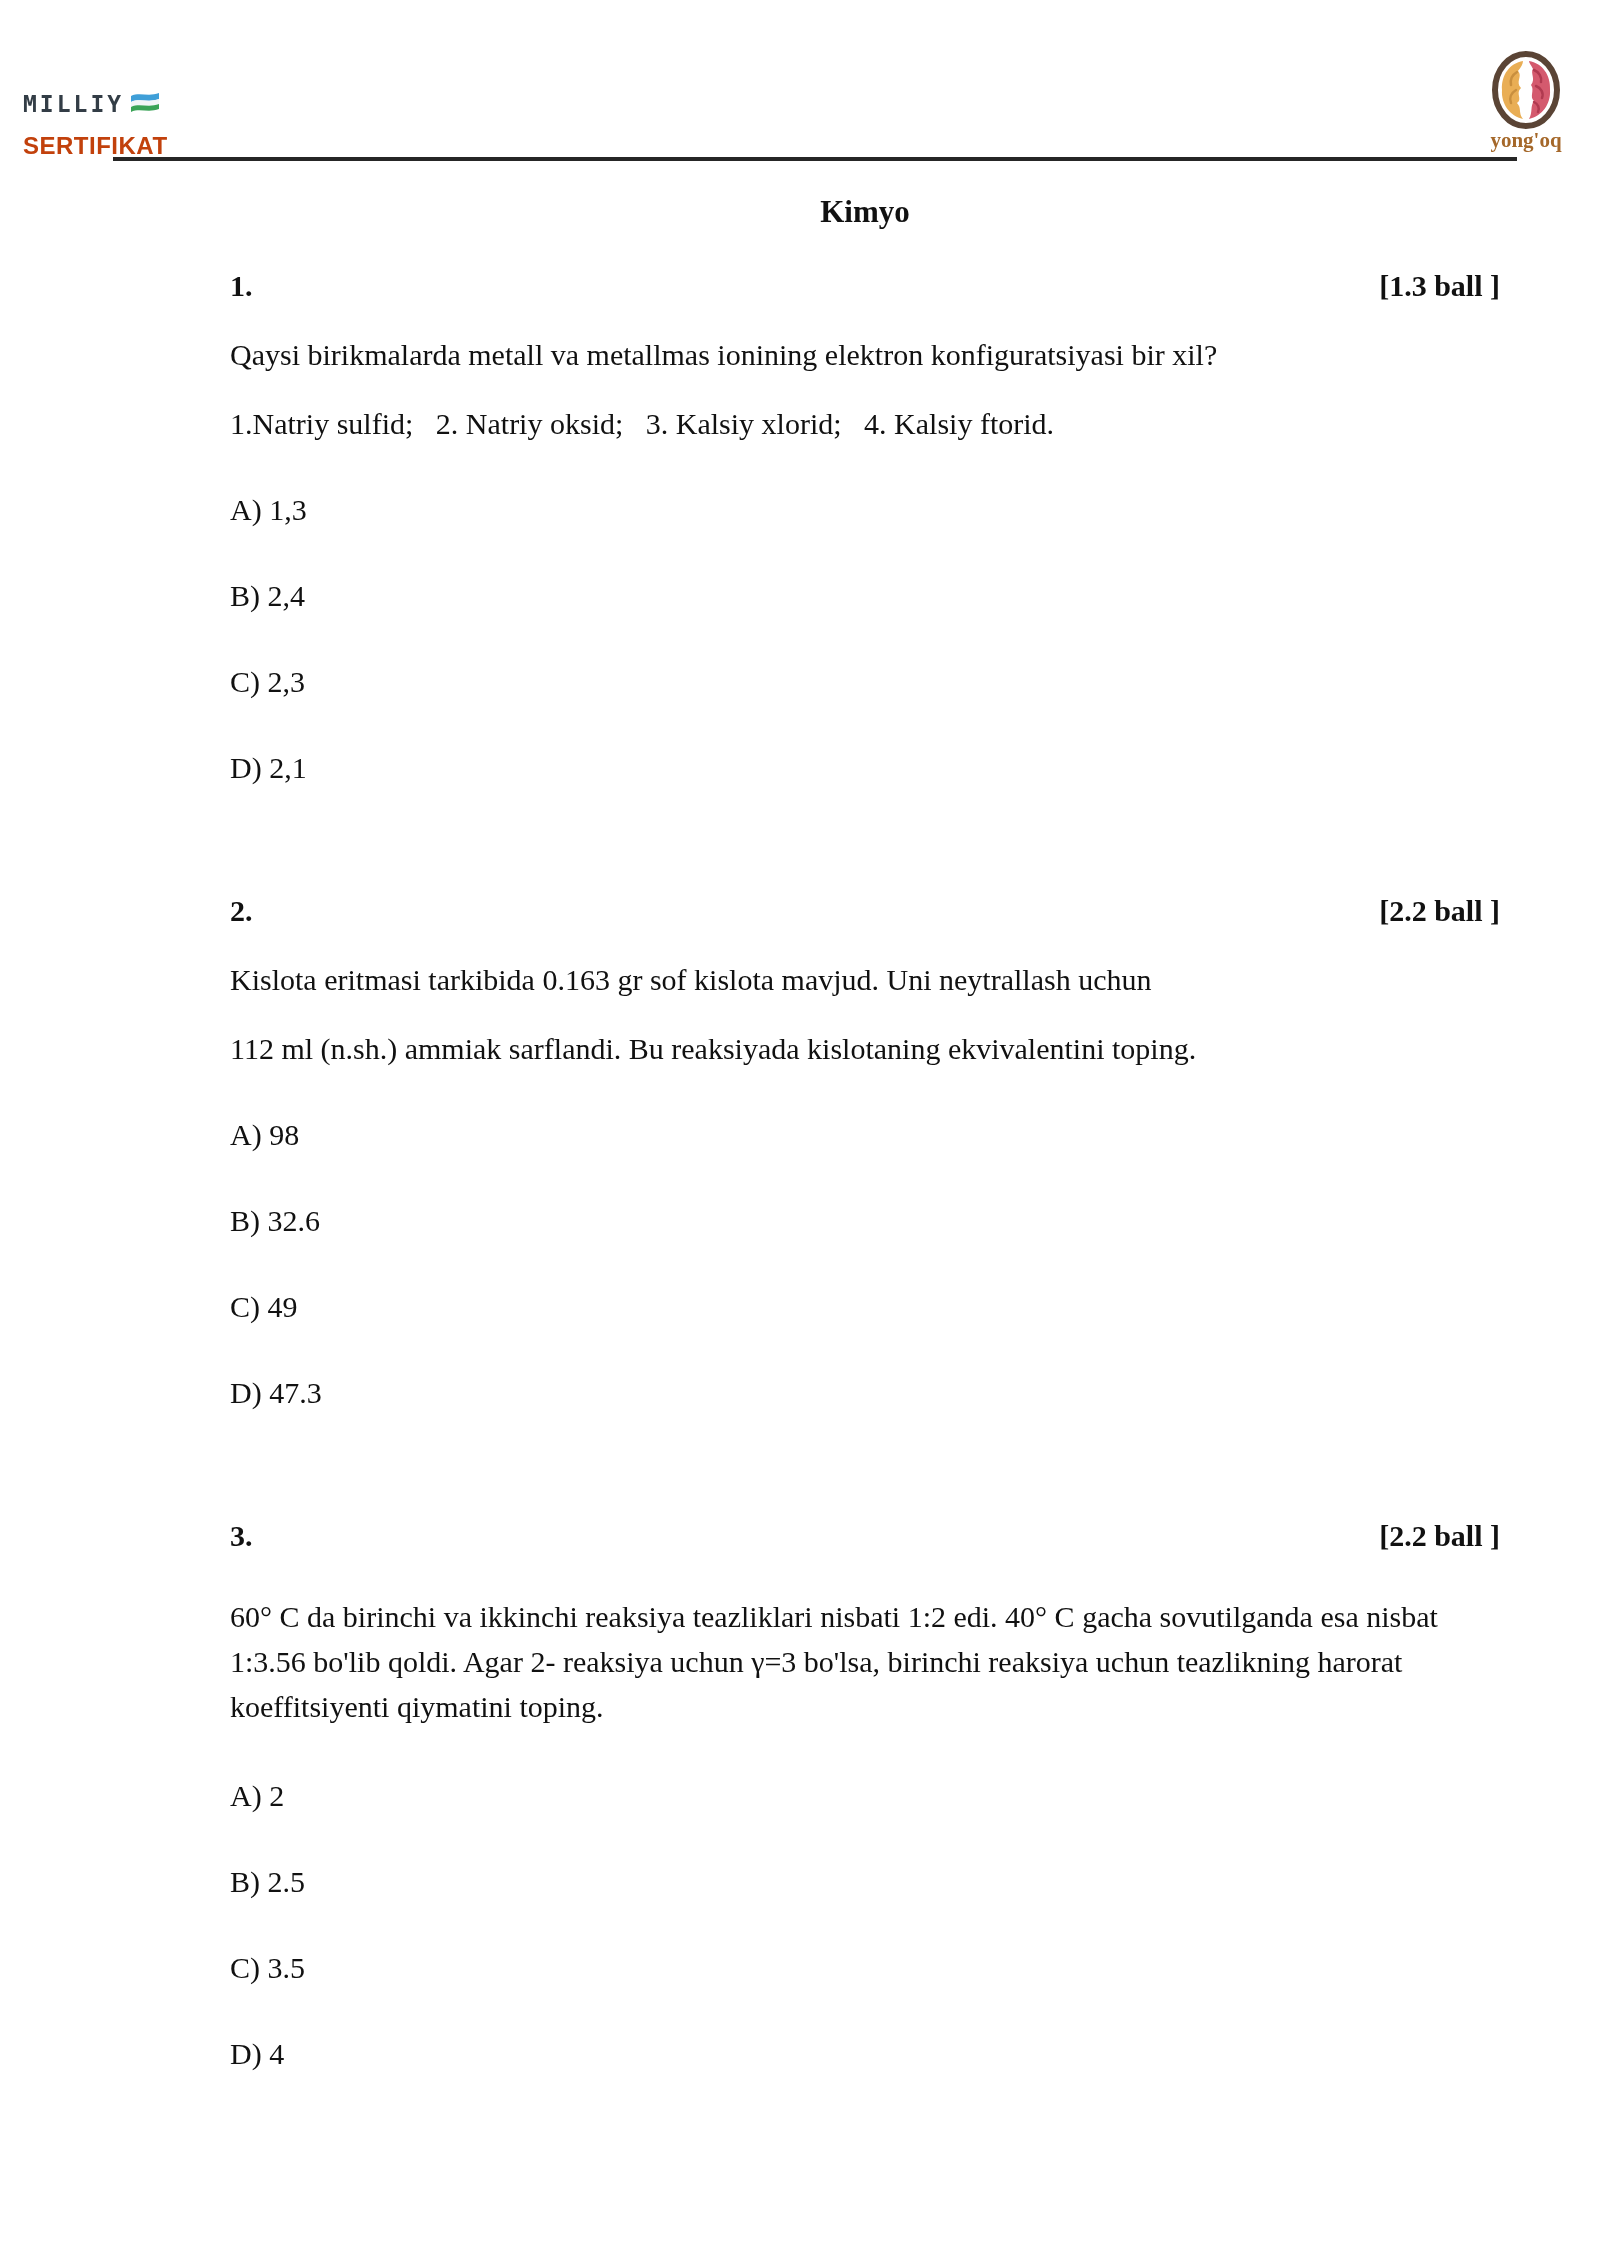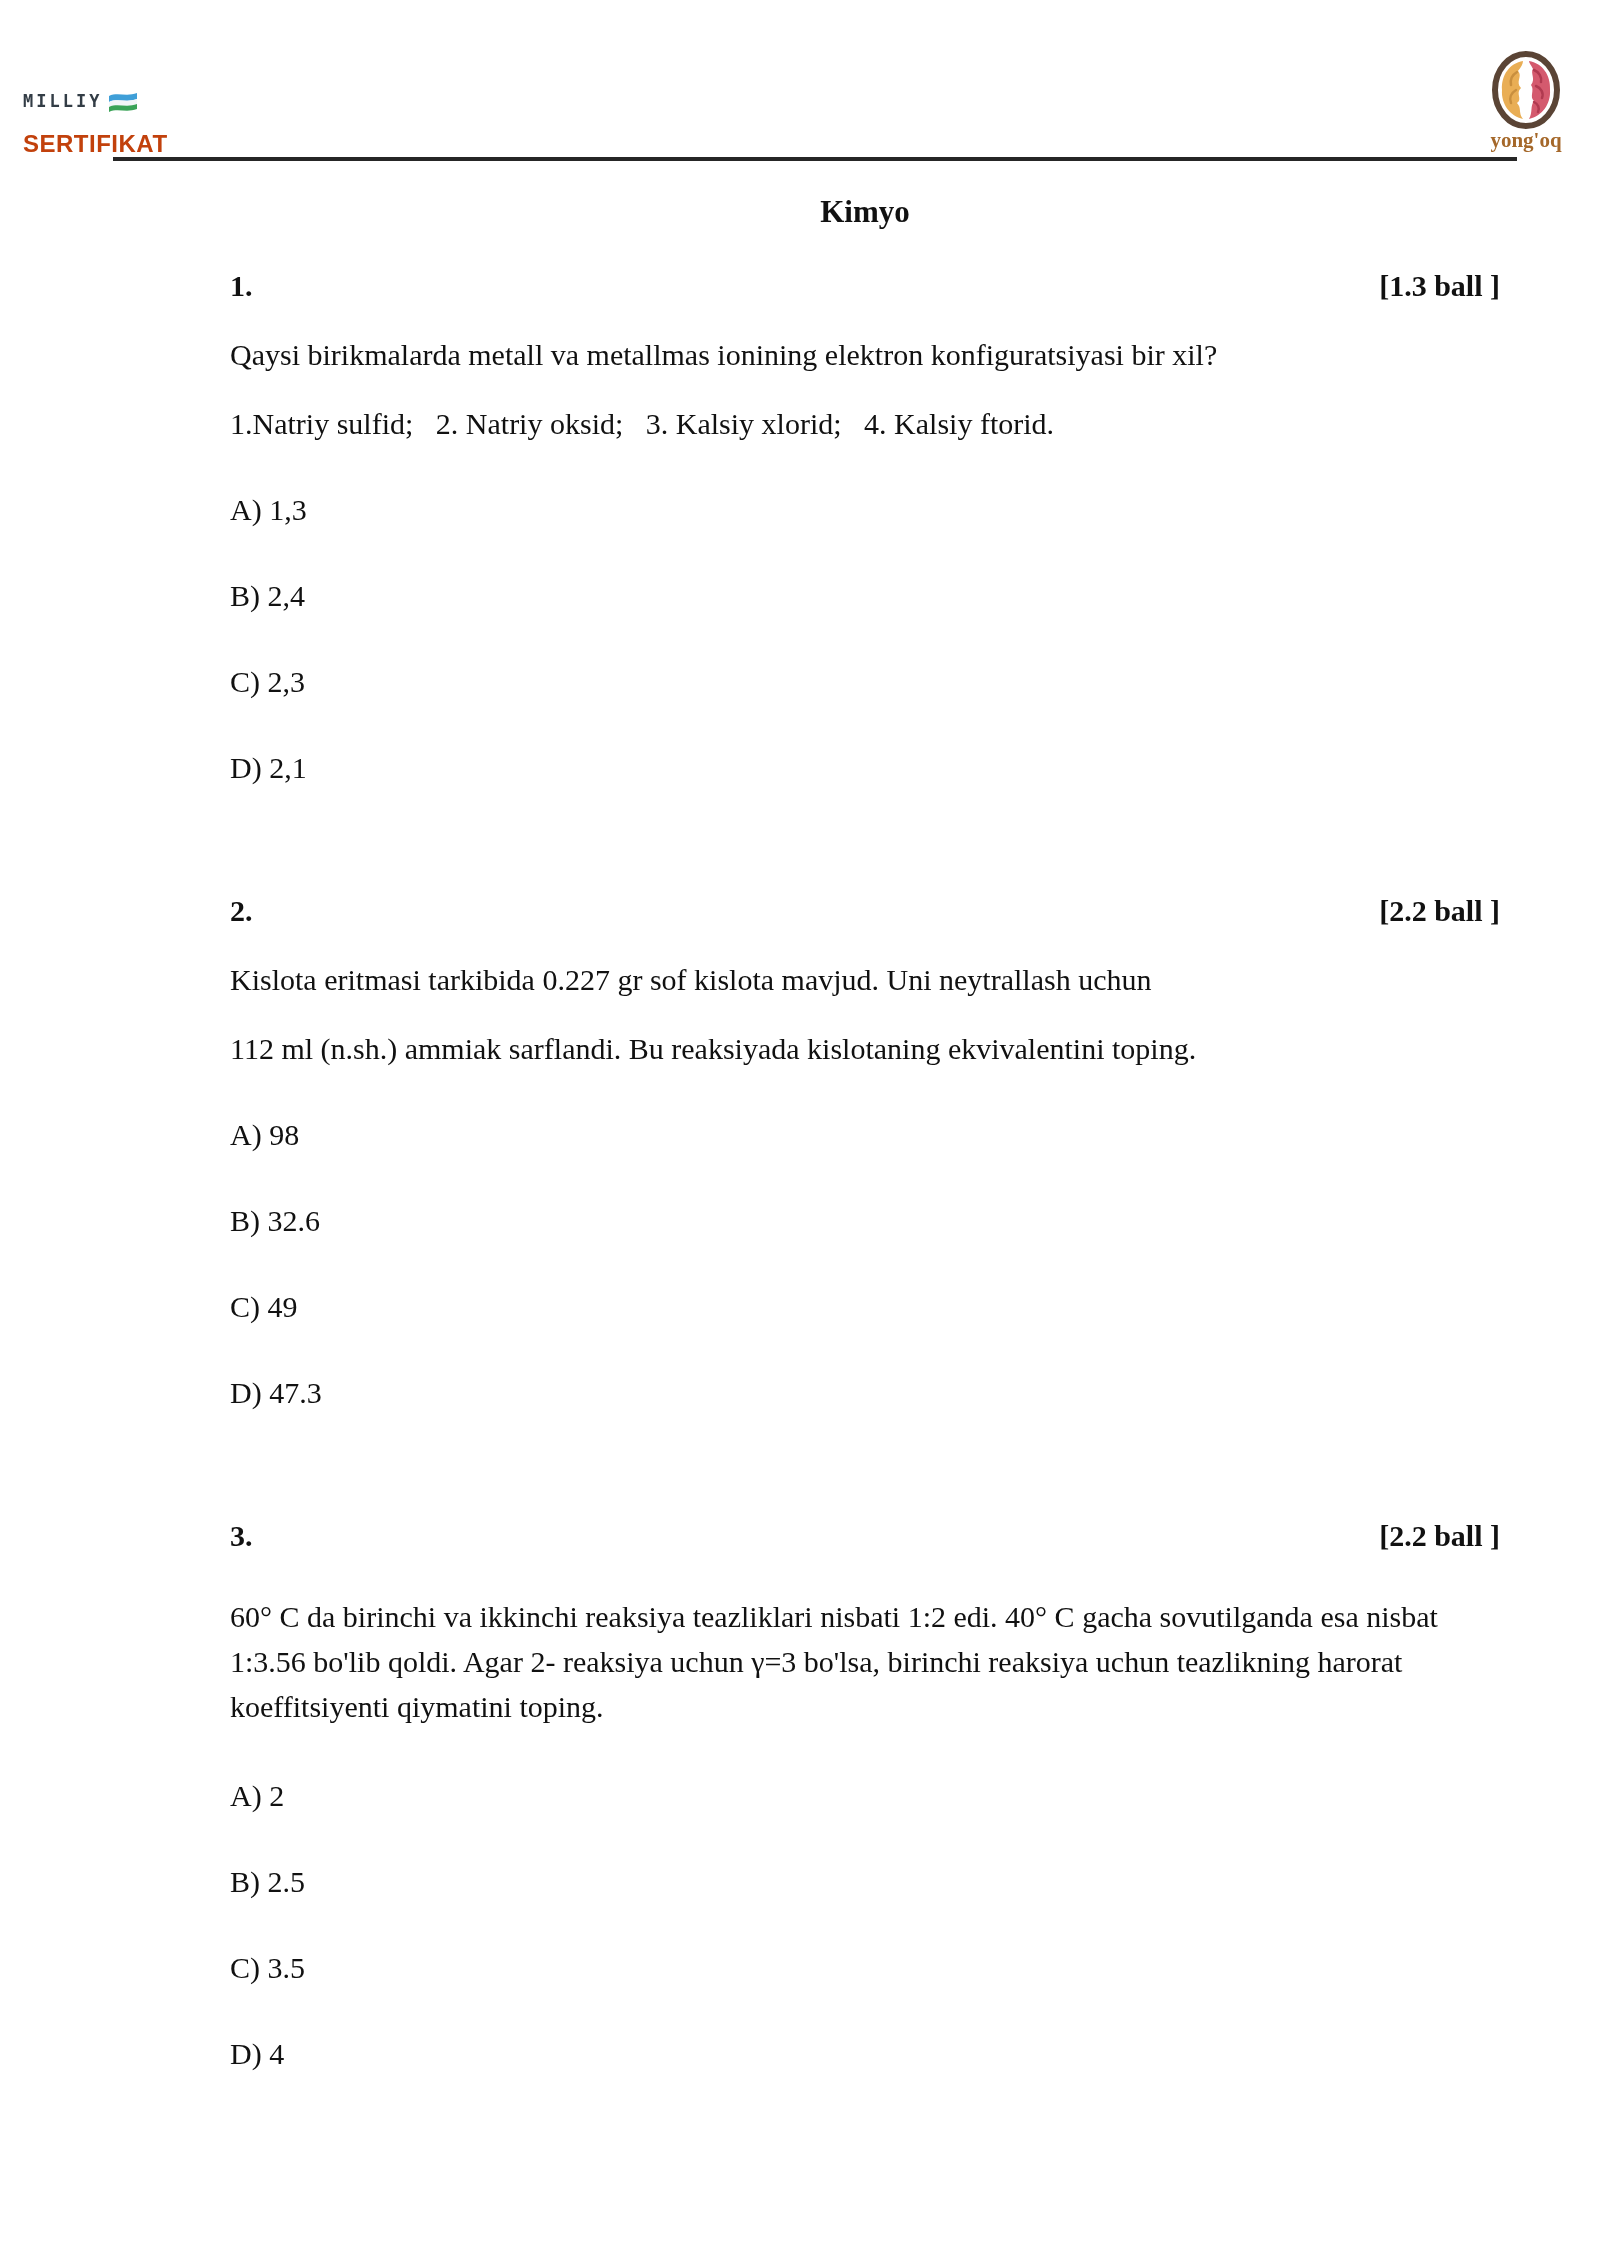--- a/index.html
+++ b/index.html
@@ -11,21 +11,21 @@
     font-family:"Liberation Serif", serif;
     color:#111111;
     overflow:hidden;
   }
 
   
   .brand-left { position:absolute; left:23px; top:90px; line-height:1; }
   .milliy-row { display:flex; align-items:flex-start; gap:5px; }
   .milliy {
     font-family:"DejaVu Sans Mono", monospace;
-    font-weight:bold; font-size:17px; letter-spacing:3px;
+    font-weight:bold; font-size:23px; letter-spacing:3px;
     color:#333d46; padding-top:3px;
   }
   .flag svg { display:block; }
   .sertifikat {
     font-family:"Liberation Sans", sans-serif;
     font-weight:bold; font-size:24px; letter-spacing:0.5px;
     color:#c2410c; margin-top:18px;
   }
 
   .brand-right { position:absolute; left:1480px; top:50px; width:92px; text-align:center; }
@@ -123,21 +123,21 @@
       <p class="option">B) 2,4</p>
       <p class="option">C) 2,3</p>
       <p class="option">D) 2,1</p>
     </section>
 
     <section class="question">
       <div class="q-header">
         <span class="q-num">2.</span>
         <span class="q-ball">[2.2 ball ]</span>
       </div>
-      <p class="qp">Kislota eritmasi tarkibida 0.227 gr sof kislota mavjud. Uni neytrallash uchun</p>
+      <p class="qp">Kislota eritmasi tarkibida 0.163 gr sof kislota mavjud. Uni neytrallash uchun</p>
       <p class="qp">112 ml (n.sh.) ammiak sarflandi. Bu reaksiyada kislotaning ekvivalentini toping.</p>
       <p class="option">A) 98</p>
       <p class="option">B) 32.6</p>
       <p class="option">C) 49</p>
       <p class="option">D) 47.3</p>
     </section>
 
     <section class="question">
       <div class="q-header">
         <span class="q-num">3.</span>

